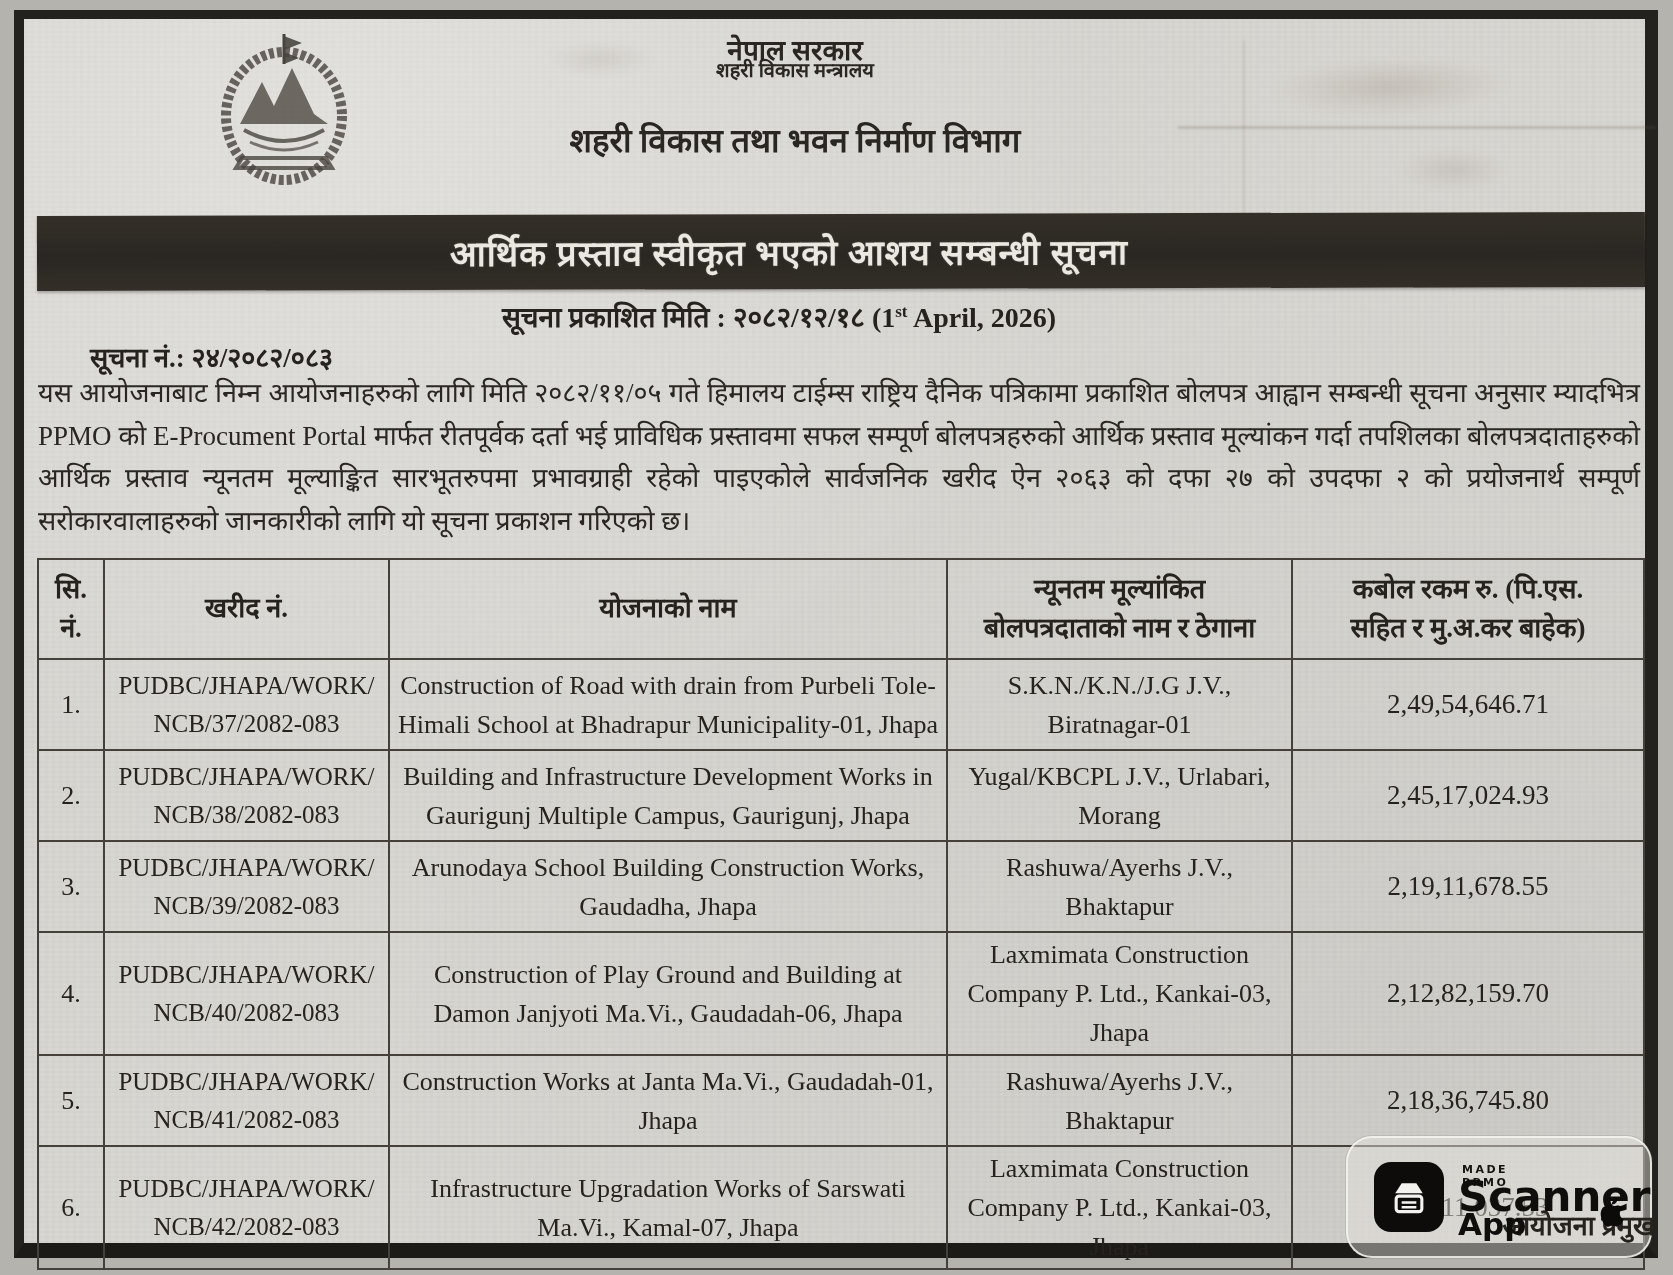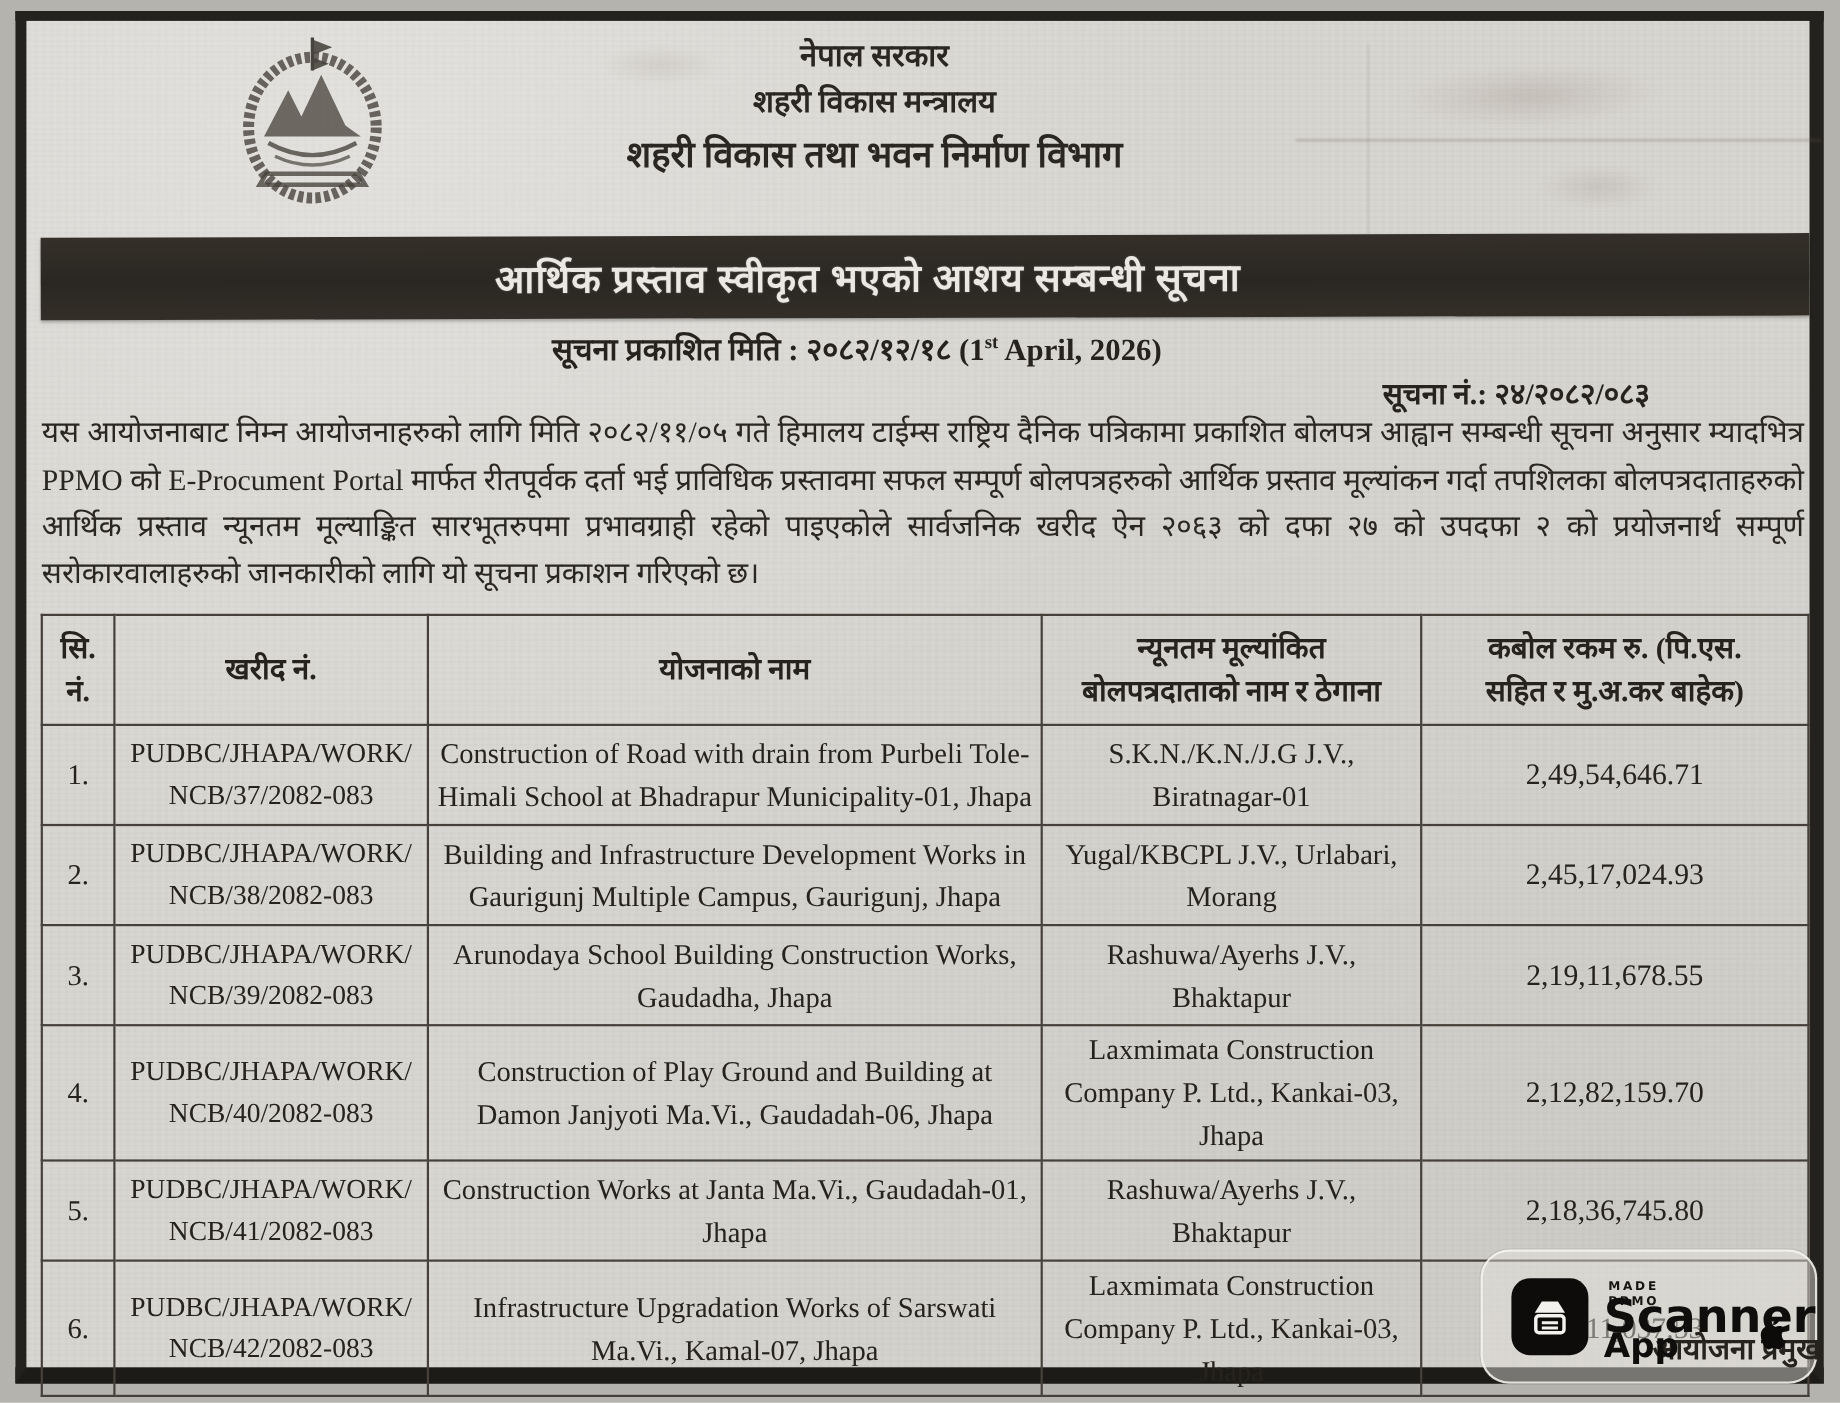--- a/index.html
+++ b/index.html
@@ -23,21 +23,21 @@
       repeating-linear-gradient(0deg, rgba(0,0,0,0.014) 0 2px, transparent 2px 5px),
       repeating-linear-gradient(90deg, rgba(0,0,0,0.012) 0 3px, transparent 3px 7px),
       #d8d6d1;
   }
 
   .abs{position:absolute;}
 
   
   .hdr{left:90px;width:1410px;text-align:center;font-weight:bold;color:#2a2722;}
   .hdr-1{top:30px;font-size:28px;}
-  .hdr-2{top:72px;font-size:28px;}
+  .hdr-2{top:56px;font-size:20px;}
   .hdr-3{top:117px;font-size:33px;}
   .hdr-4{top:160px;font-size:37px;letter-spacing:0.5px;}
 
   .emblem{left:214px;top:24px;width:140px;height:164px;filter:blur(0.4px);opacity:0.92;}
 
   
   .banner{
     left:37px;top:214px;width:1608px;height:75px;
     background:linear-gradient(180deg,#343029 0%,#2a2621 55%,#332f28 100%);
     display:flex;align-items:center;justify-content:center;
@@ -45,21 +45,21 @@
     box-shadow:0 2px 3px rgba(0,0,0,0.25);
   }
   .banner span{
     transform:translateX(-52px);
     color:#eae8e1;font-size:35px;font-weight:bold;letter-spacing:1px;
     text-shadow:0 0 2px rgba(255,255,255,0.25);
   }
 
   .dateline{left:74px;top:297px;width:1410px;text-align:center;font-size:28px;font-weight:bold;}
   .dateline sup{font-size:17px;}
-  .noticeno{left:90px;top:338px;width:1410px;text-align:right;font-size:27px;font-weight:bold;}
+  .noticeno{left:90px;top:338px;width:1410px;text-align:left;font-size:27px;font-weight:bold;}
 
   .bodytext{
     left:38px;top:372px;width:1602px;
     font-size:27px;line-height:1.58;text-align:justify;
     color:#2a2username722;color:#2a2722;
   }
 
   
   table.notice{
     position:absolute;left:37px;top:558px;width:1606px;

